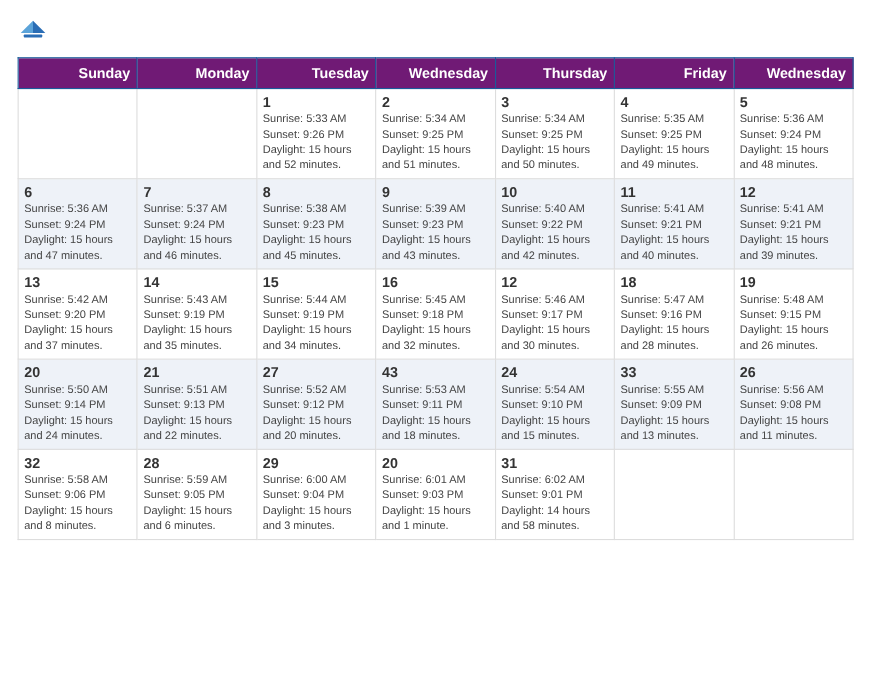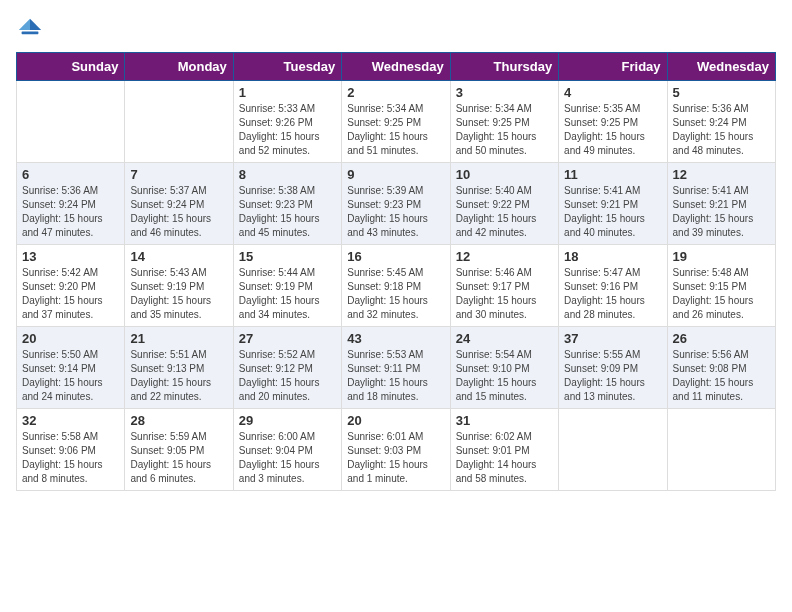--- a/index.html
+++ b/index.html
@@ -235,21 +235,21 @@
         </td>
         <td>
           <span class="day-number">43</span>
           <div class="day-info">Sunrise: 5:53 AM<br>Sunset: 9:11 PM<br>Daylight: 15 hours and 18 minutes.</div>
         </td>
         <td>
           <span class="day-number">24</span>
           <div class="day-info">Sunrise: 5:54 AM<br>Sunset: 9:10 PM<br>Daylight: 15 hours and 15 minutes.</div>
         </td>
         <td>
-          <span class="day-number">37</span>
+          <span class="day-number">33</span>
           <div class="day-info">Sunrise: 5:55 AM<br>Sunset: 9:09 PM<br>Daylight: 15 hours and 13 minutes.</div>
         </td>
         <td>
           <span class="day-number">26</span>
           <div class="day-info">Sunrise: 5:56 AM<br>Sunset: 9:08 PM<br>Daylight: 15 hours and 11 minutes.</div>
         </td>
       </tr>
       <tr>
         <td>
           <span class="day-number">32</span>

